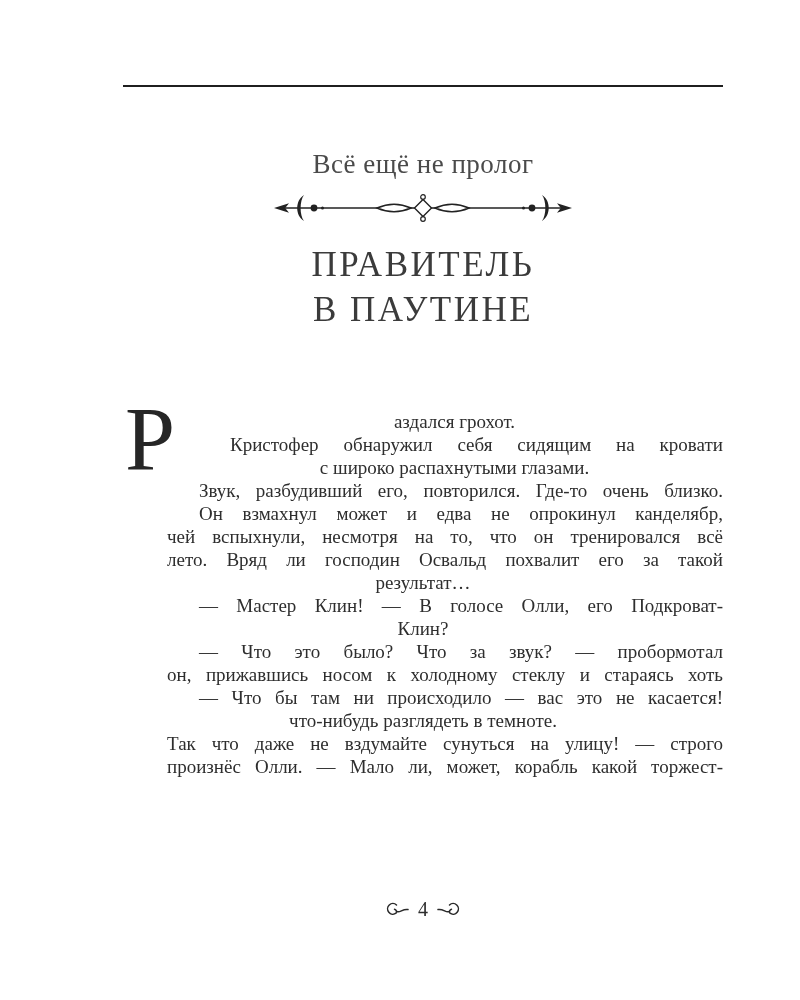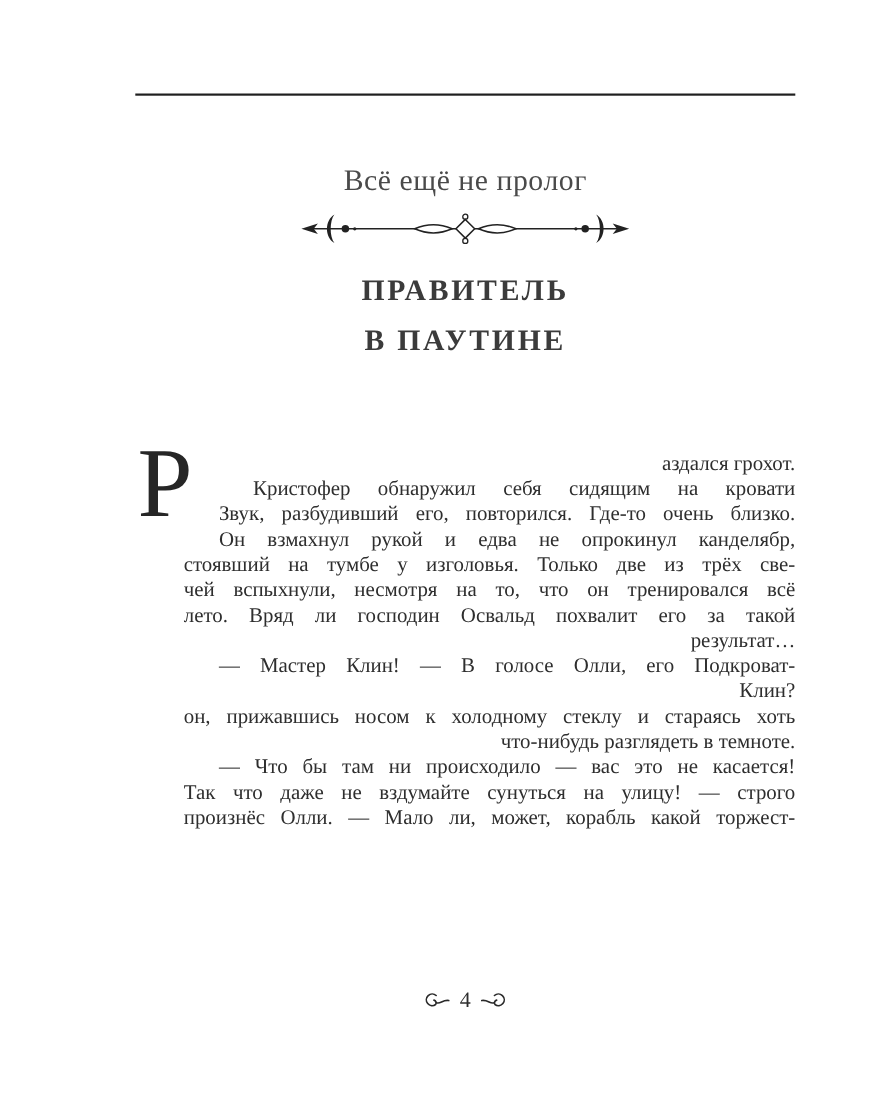--- a/index.html
+++ b/index.html
@@ -30,42 +30,42 @@
   .chapter-divider {
     position: absolute;
     left: 273px; top: 193px;
     width: 300px; height: 30px;
   }
   .chapter-title {
     position: absolute;
     left: 123px; top: 242px;
     width: 600px;
     text-align: center;
-    font-size: 27px;
+    font-size: 35px;
     line-height: 45px;
     letter-spacing: 2.5px;
     color: #3b3b3b;
-    font-weight: 700;
+    font-weight: 400;
   }
   .body-text {
     position: absolute;
     left: 123px; top: 410px;
     width: 600px;
     font-size: 19px;
     line-height: 23px;
     color: #2e2e2e;
   }
   .drop-cap {
     position: absolute;
     left: 2px; top: -15px;
     font-size: 90px;
     line-height: 1;
     color: #262626;
   }
-  .line { text-align: right; }
+  .line { text-align: center; }
   .line.j { text-align: justify; text-align-last: justify; margin-left: 44px; }
   .line.ind { text-indent: 32px; }
   .line.inset { padding-left: 63px; }
   .footer {
     position: absolute;
     left: 123px; top: 898px;
     width: 600px;
     display: flex;
     align-items: center;
     justify-content: center;
@@ -107,31 +107,32 @@
   <div class="chapter-title">
     <div>ПРАВИТЕЛЬ</div>
     <div>В ПАУТИНЕ</div>
   </div>
 
   <div class="body-text">
     <div class="drop-cap">Р</div>
     <div>
         <div class="line inset">аздался грохот.</div>
         <div class="line j inset">Кристофер обнаружил себя сидящим на кровати</div>
+        <div class="line inset">с широко распахнутыми глазами.</div>
         <div class="line j ind">Звук, разбудивший его, повторился. Где-то очень близко.</div>
-        <div class="line j ind">Он взмахнул рукой и едва не опрокинул канделябр,</div>
-        <div class="line j">стоявший на тумбе у изголовья. Только две из трёх све-</div>
+        <div class="line j ind">Он взмахнул может и едва не опрокинул канделябр,</div>
         <div class="line j">чей вспыхнули, несмотря на то, что он тренировался всё</div>
         <div class="line j">лето. Вряд ли господин Освальд похвалит его за такой</div>
         <div class="line">результат…</div>
         <div class="line j ind">— Мастер Клин! — В голосе Олли, его Подкроват-</div>
         <div class="line">Клин?</div>
+        <div class="line j ind">— Что это было? Что за звук? — пробормотал</div>
         <div class="line j">он, прижавшись носом к холодному стеклу и стараясь хоть</div>
+        <div class="line j ind">— Что бы там ни происходило — вас это не касается!</div>
         <div class="line">что-нибудь разглядеть в темноте.</div>
-        <div class="line j ind">— Что бы там ни происходило — вас это не касается!</div>
         <div class="line j">Так что даже не вздумайте сунуться на улицу! — строго</div>
         <div class="line j">произнёс Олли. — Мало ли, может, корабль какой торжест-</div>
       </div>
   </div>
 
   <div class="footer">
     <svg class="swirl" viewBox="0 0 26 18" width="26" height="18">
       <path d="M13.5,5 A 5.3,5.3 0 1 0 13,13.2 A 2.6,2.6 0 0 0 11.5,9.2" fill="none" stroke="#2a2a2a" stroke-width="1.5" stroke-linecap="round"></path>
       <path d="M13.8,11.5 C 17,13.2 19.5,8.6 25,9.6" fill="none" stroke="#2a2a2a" stroke-width="1.5" stroke-linecap="round"></path>
     </svg>

